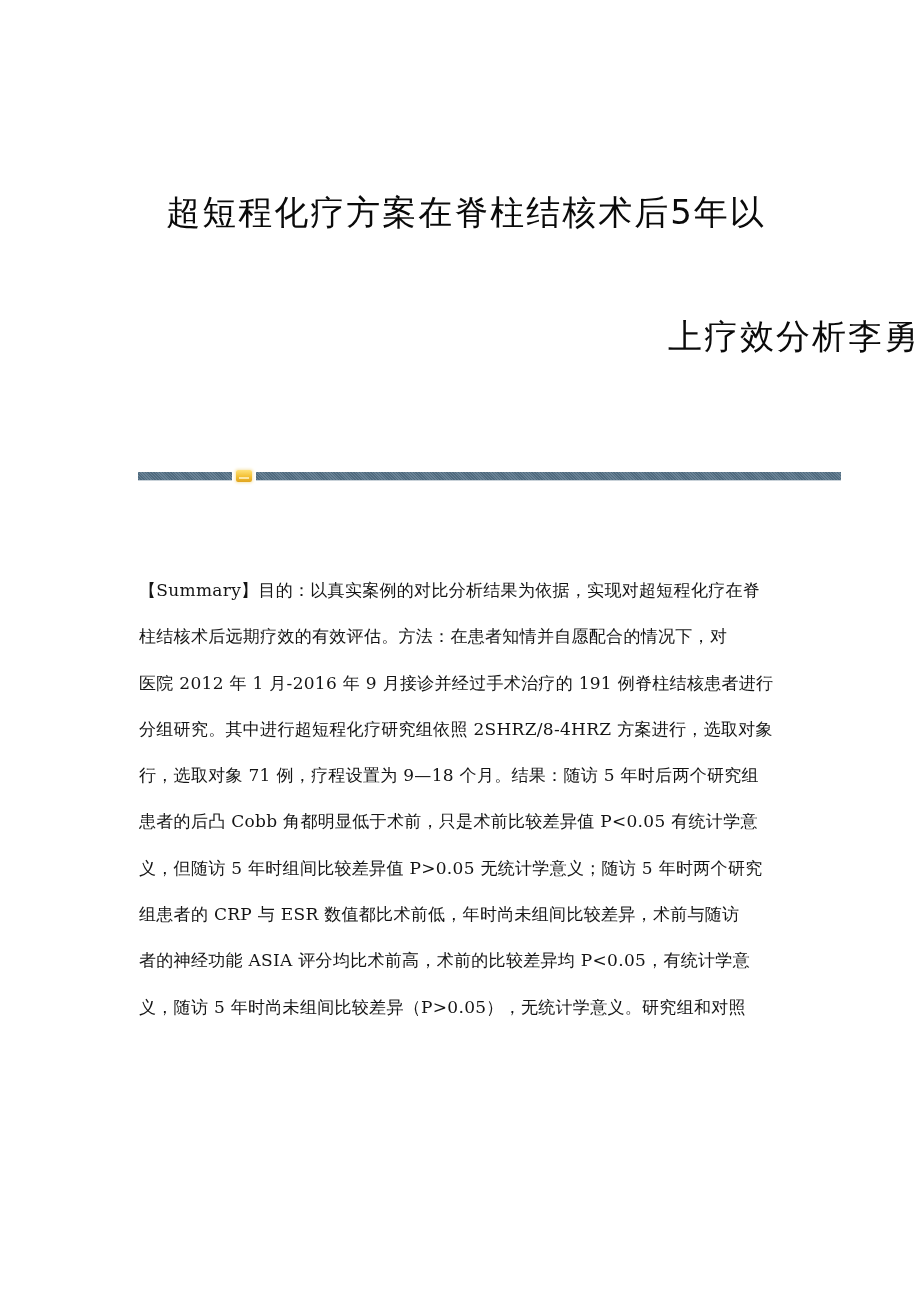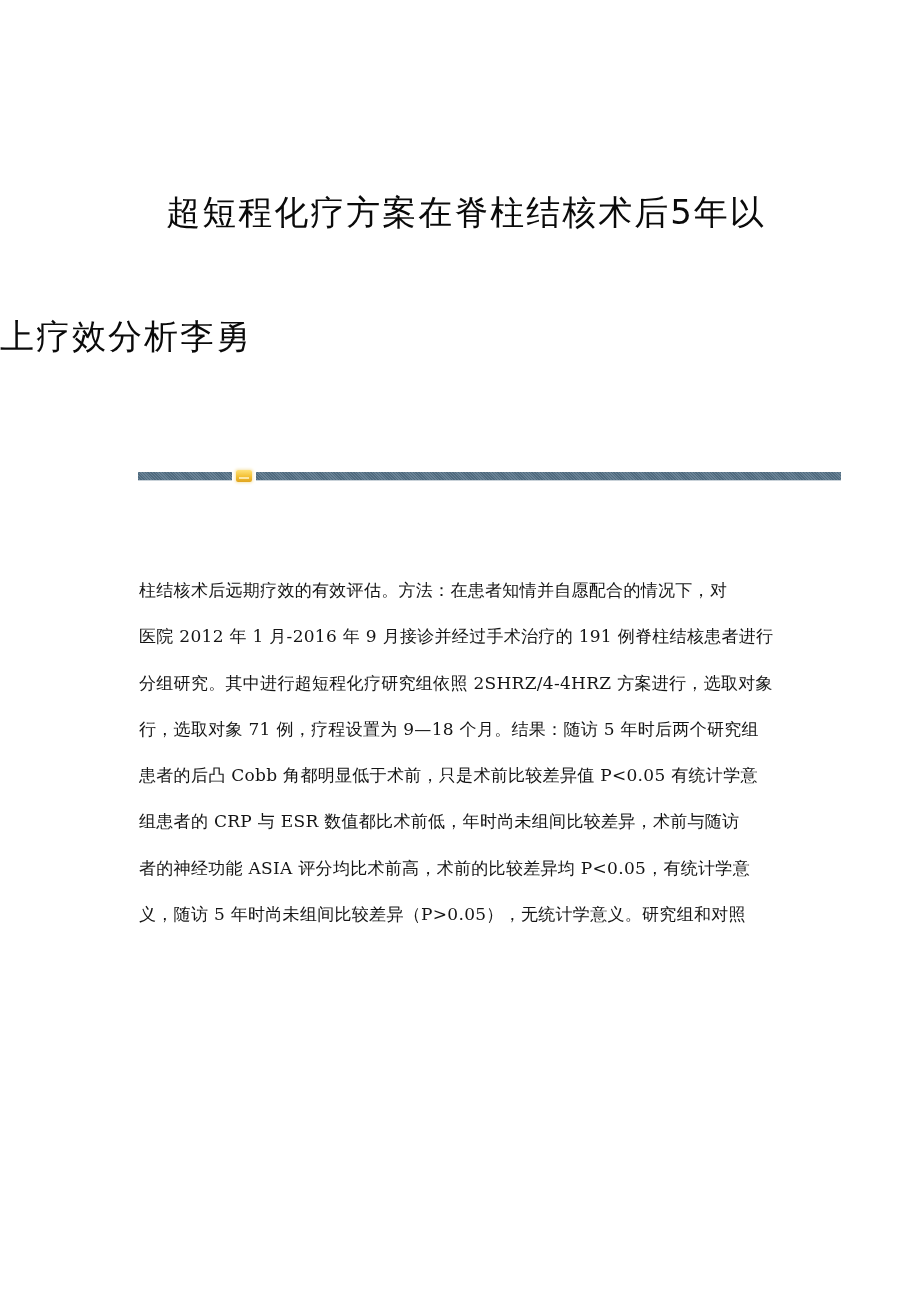--- a/index.html
+++ b/index.html
@@ -36,21 +36,21 @@
       left: 0;
       width: 920px;
       text-align: center;
       padding-left: 6px;
     }
     .title-line.l2 {
       position: absolute;
       top: 128px;
       left: 0;
       width: 920px;
-      text-align: left;
+      text-align: right;
     }
     .divider {
       position: absolute;
       top: 470px;
       left: 138px;
       width: 703px;
       height: 10px;
     }
     .divider .bar {
       position: absolute;
@@ -112,21 +112,23 @@
   <div class="title-line l2">上疗效分析李勇</div>
 </div>
 
 <div class="divider">
   <div class="bar left"></div>
   <div class="ornament"></div>
   <div class="bar right"></div>
 </div>
 
 <div class="body-text">
+  <div class="body-line">【Summary】目的：以真实案例的对比分析结果为依据，实现对超短程化疗在脊</div>
   <div class="body-line">柱结核术后远期疗效的有效评估。方法：在患者知情并自愿配合的情况下，对</div>
   <div class="body-line">医院 2012 年 1 月-2016 年 9 月接诊并经过手术治疗的 191 例脊柱结核患者进行</div>
-  <div class="body-line">分组研究。其中进行超短程化疗研究组依照 2SHRZ/4-4HRZ 方案进行，选取对象</div>
+  <div class="body-line">分组研究。其中进行超短程化疗研究组依照 2SHRZ/8-4HRZ 方案进行，选取对象</div>
   <div class="body-line">行，选取对象 71 例，疗程设置为 9—18 个月。结果：随访 5 年时后两个研究组</div>
   <div class="body-line">患者的后凸 Cobb 角都明显低于术前，只是术前比较差异值 P&lt;0.05 有统计学意</div>
+  <div class="body-line">义，但随访 5 年时组间比较差异值 P&gt;0.05 无统计学意义；随访 5 年时两个研究</div>
   <div class="body-line">组患者的 CRP 与 ESR 数值都比术前低，年时尚未组间比较差异，术前与随访</div>
   <div class="body-line">者的神经功能 ASIA 评分均比术前高，术前的比较差异均 P&lt;0.05，有统计学意</div>
   <div class="body-line">义，随访 5 年时尚未组间比较差异（P&gt;0.05），无统计学意义。研究组和对照</div>
 </div>
 
 </body></html>

